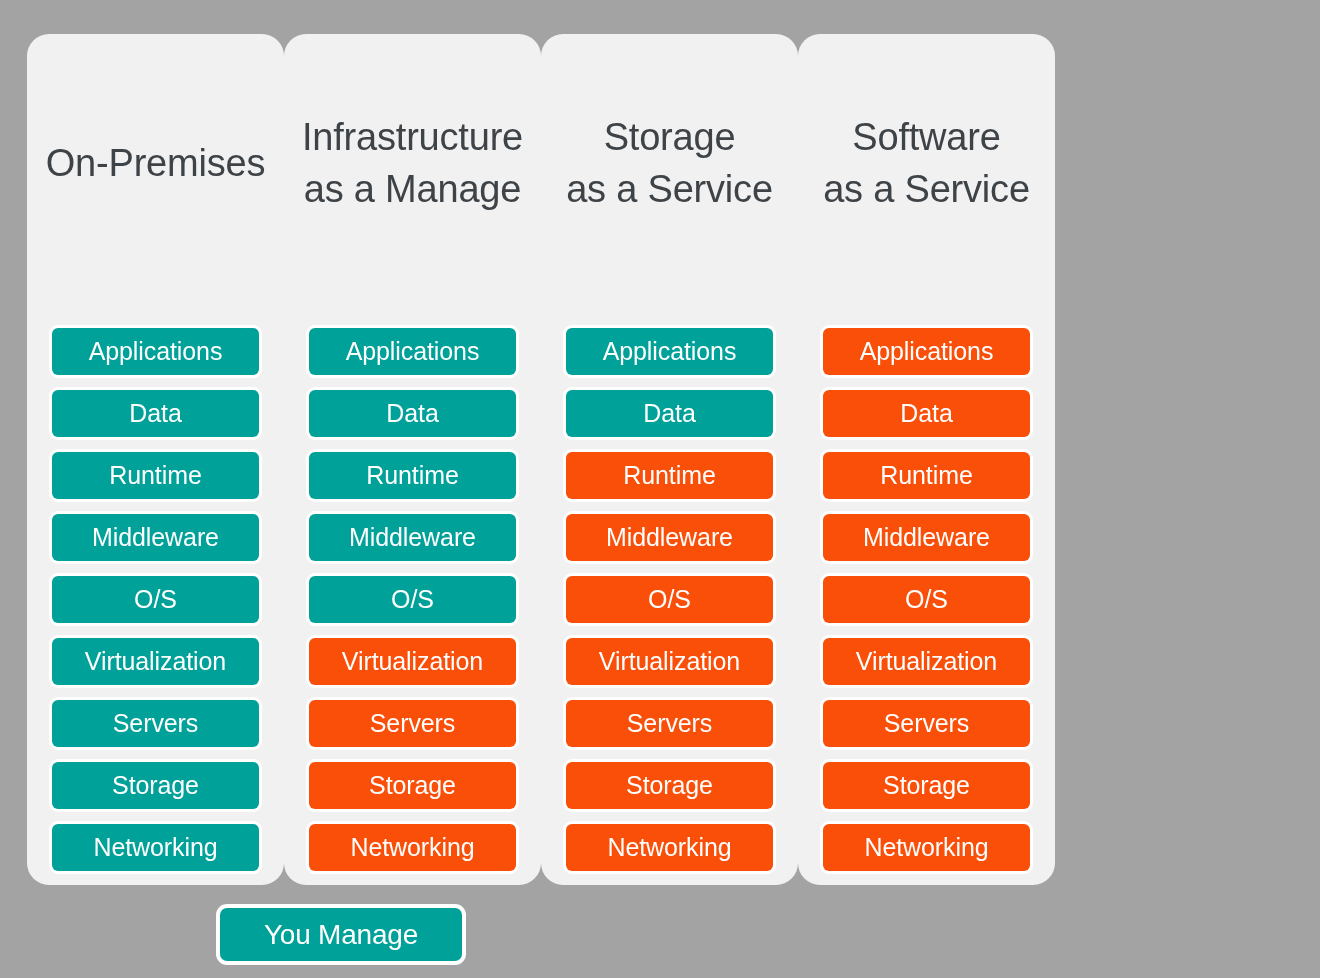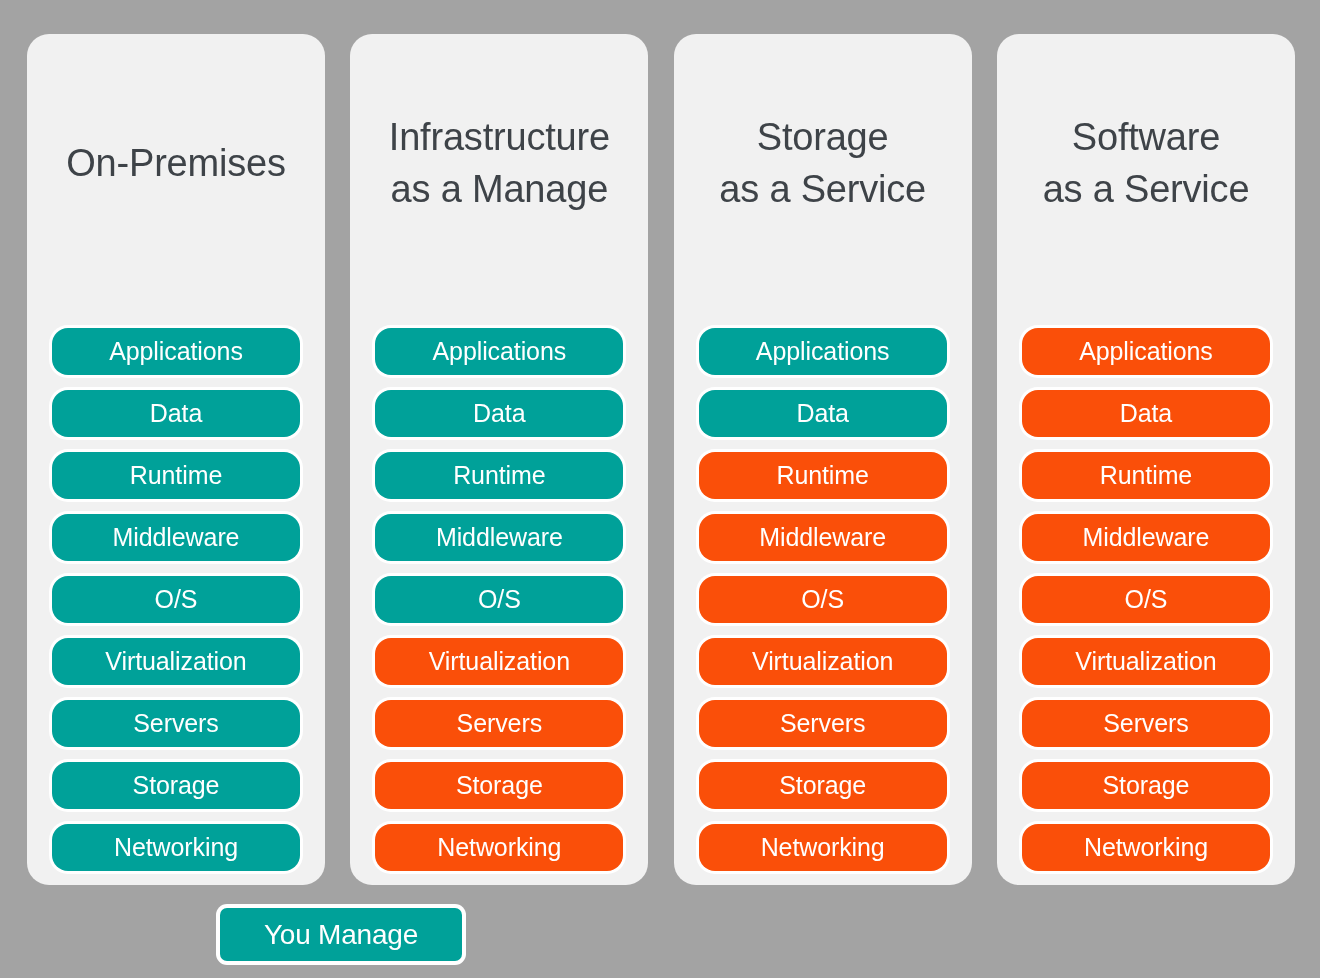--- a/index.html
+++ b/index.html
@@ -20,21 +20,21 @@
     left: 0;
     top: 0;
     width: 1320px;
     height: 978px;
   }
 
   .columns {
     position: absolute;
     left: 27px;
     top: 34px;
-    width: 1268px;
+    width: 1028px;
     height: 851px;
     display: flex;
     justify-content: space-between;
   }
 
   .card {
     width: 298px;
     height: 851px;
     background: #f1f1f1;
     border-radius: 22px;
@@ -70,21 +70,21 @@
     top: 294px;
     left: 25px;
     right: 25px;
     display: flex;
     flex-direction: column;
     gap: 15px;
   }
 
   .layer {
     height: 47px;
-    border-radius: 16px;
+    border-radius: 6px;
     display: flex;
     align-items: center;
     justify-content: center;
     color: #ffffff;
     font-size: 25px;
     font-weight: 400;
     letter-spacing: -0.1px;
     box-shadow: 0 0 0 3px #ffffff;
     box-sizing: border-box;
   }

